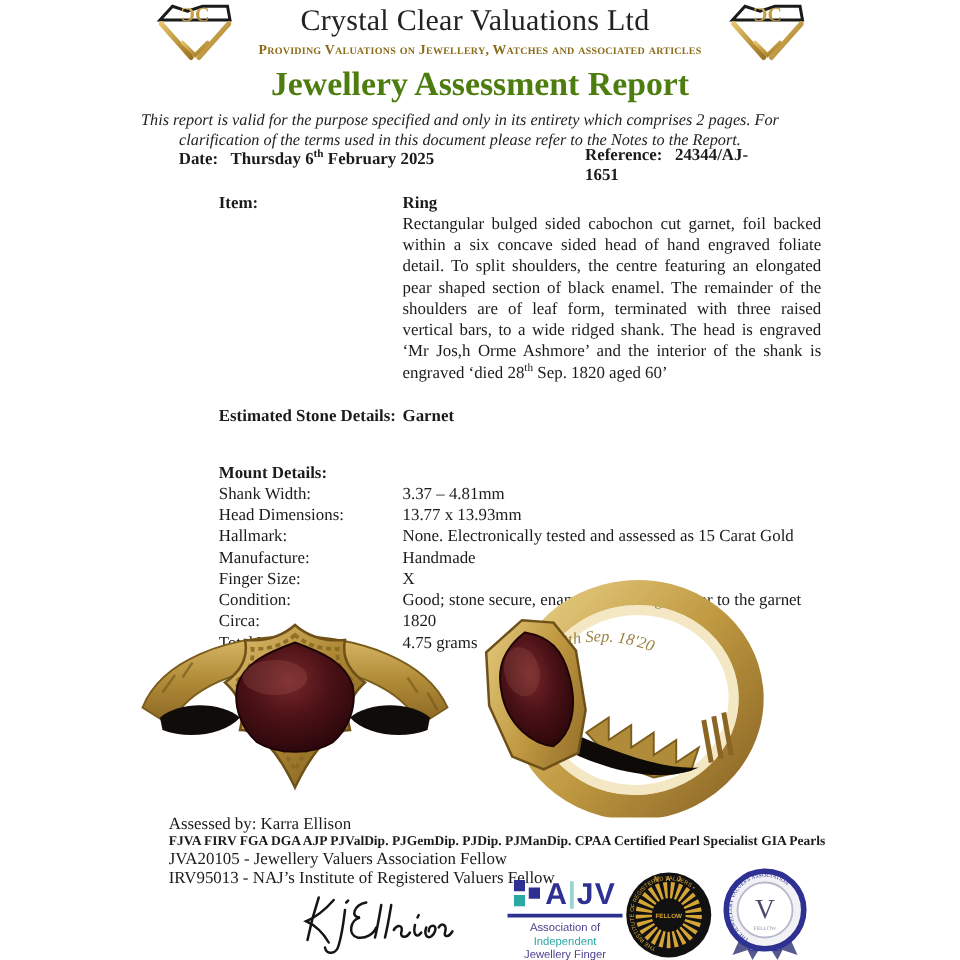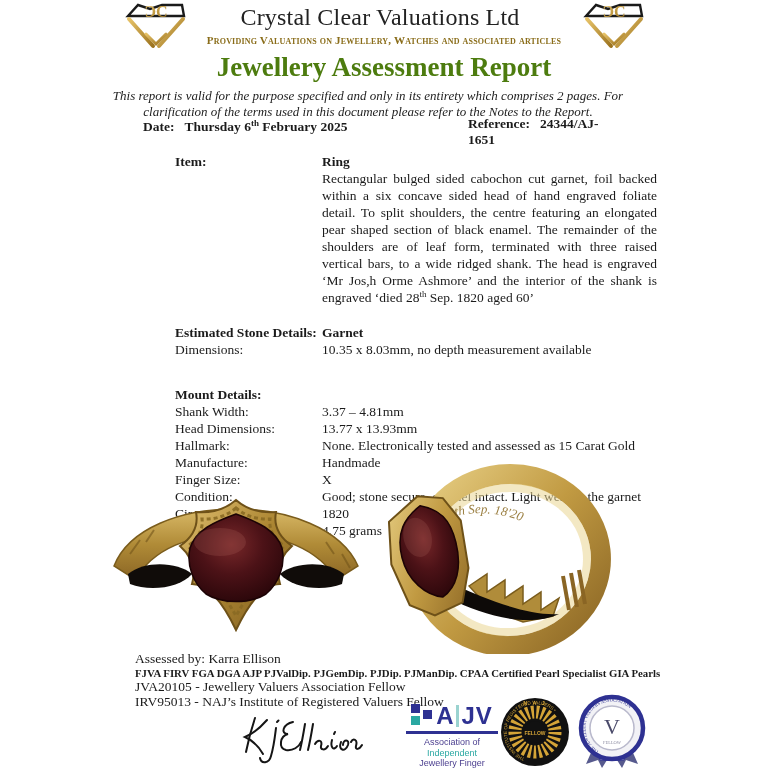--- a/index.html
+++ b/index.html
@@ -96,24 +96,20 @@
         <span class="just" style="display:block"><span>Rectangular bulged sided cabochon cut garnet, foil backed within a six concave sided head of hand engraved foliate detail.  To split shoulders, the centre featuring an elongated pear shaped section of black enamel.  The remainder of the shoulders are of leaf form, terminated with three raised vertical bars, to a wide ridged shank.  The head is engraved ‘Mr Jos,h Orme Ashmore’ and the interior of the shank is engraved ‘died 28</span><sup>th</sup><span> Sep. 1820 aged 60’</span></span>
       </span>
     </div>
 
     <div class="sec-gap1"></div>
 
     <div class="row">
       <span class="b">Estimated Stone Details:</span>
       <span class="b">Garnet</span>
     </div>
-    <div class="row">
-      <span>Dimensions:</span>
-      <span>10.35 x 8.03mm, no depth measurement available</span>
-    </div>
 
     <div class="sec-gap1"></div>
       <div class="sec-gap2"></div>
 
     <div class="row">
       <span class="b">Mount Details:</span>
         <span></span>
     </div>
     <div class="row">
       <span>Shank Width:</span>

